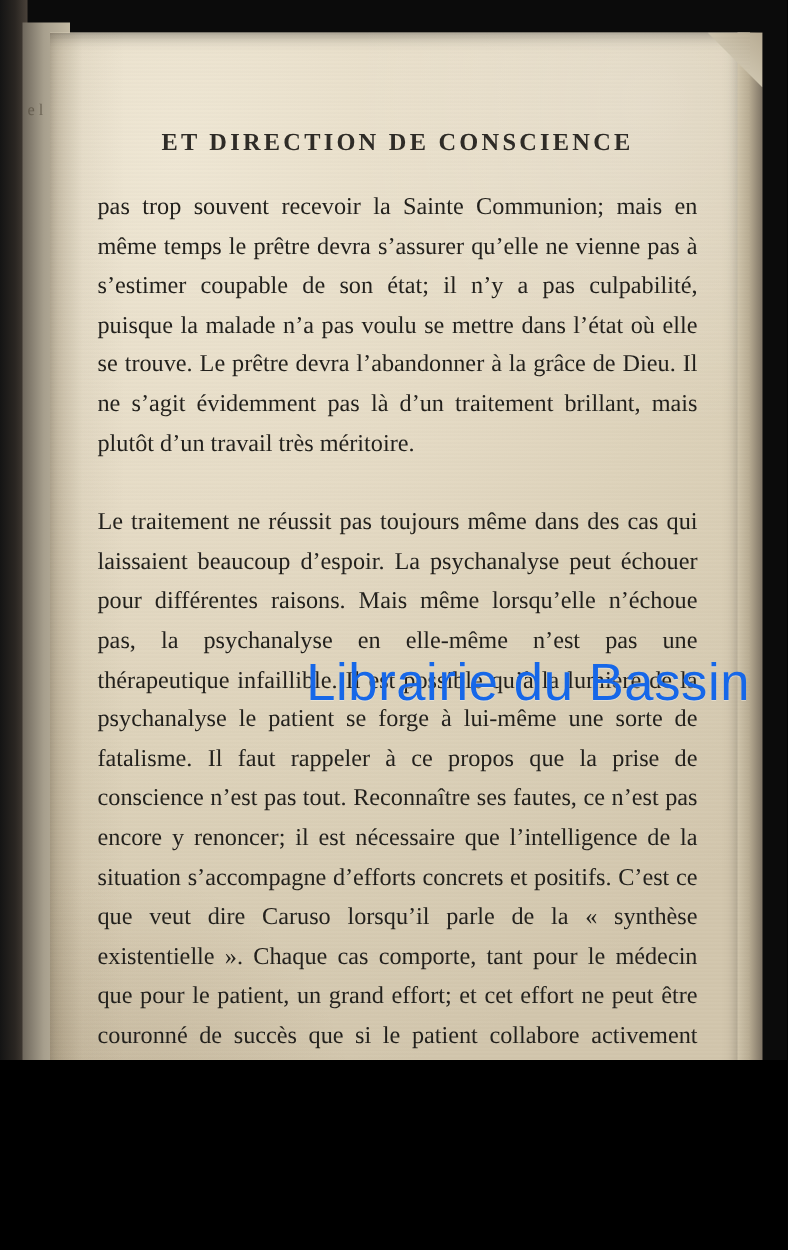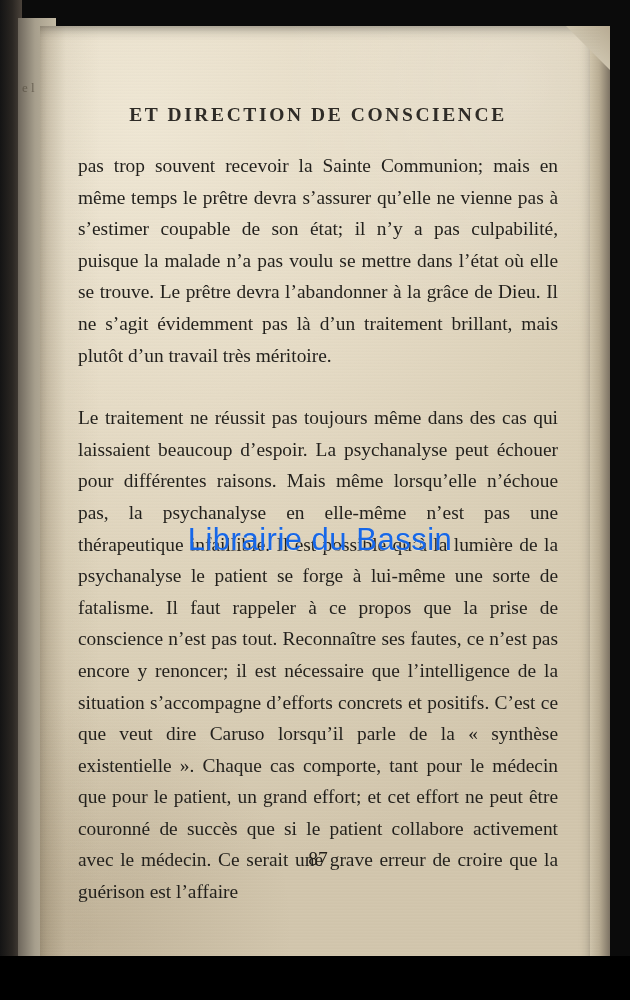--- a/index.html
+++ b/index.html
@@ -10,21 +10,21 @@
   body {
     width: 630px;
     height: 1000px;
     overflow: hidden;
     font-family: "Liberation Serif", serif;
   }
 
   #scan {
     position: relative;
     width: 630px;
-    height: 956px;
+    height: 848px;
     background: #0b0b0b;
     overflow: hidden;
   }
 
   
   .spine-shadow {
     position: absolute;
     left: 0;
     top: 0;
     width: 22px;
@@ -142,22 +142,22 @@
     z-index: 3;
     font-family: "Liberation Serif", serif;
   }
 
   
   .watermark {
     position: absolute;
     left: 0;
     top: 496px;
     width: 560px;
-    text-align: center;
-    font-size: 31px;
+    text-align: right;
+    font-size: 42px;
     color: #1667e8;
     font-family: "Liberation Sans", sans-serif;
     z-index: 6;
     letter-spacing: .5px;
     text-shadow: 0 1px 0 rgba(255,255,255,0.35);
   }
 
   
   .grain {
     position: absolute;

